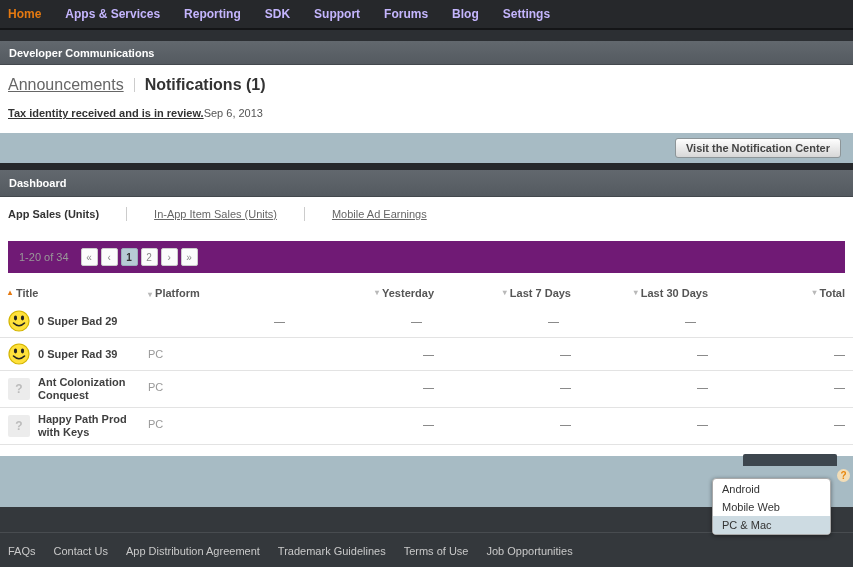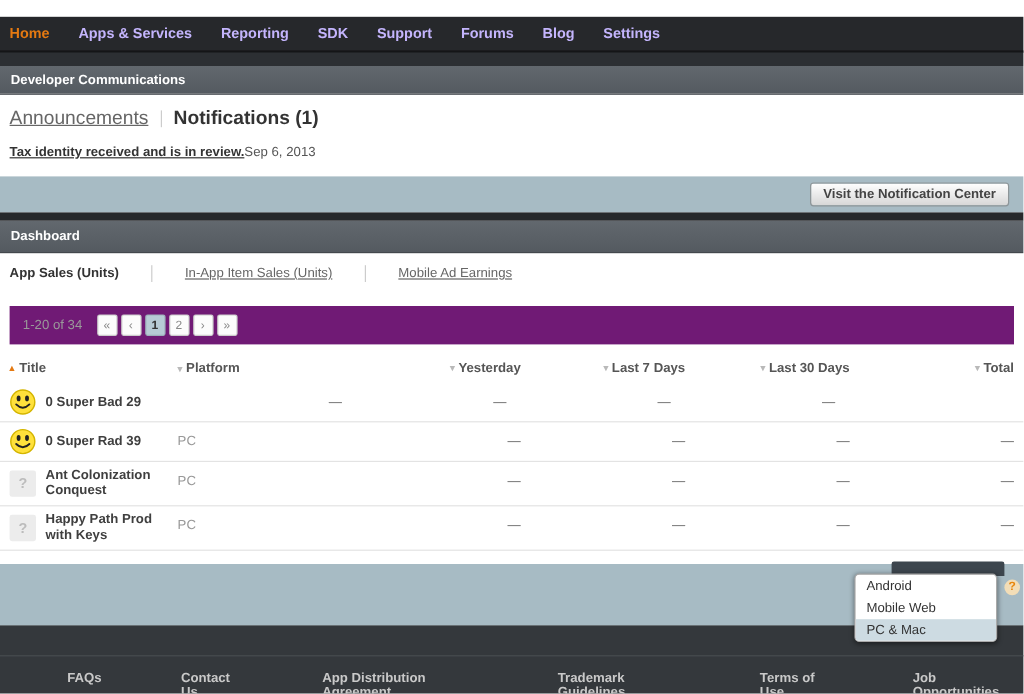--- a/index.html
+++ b/index.html
@@ -7,21 +7,21 @@
   body {
     font-family:"Liberation Sans", sans-serif;
     background:#ffffff; color:#333; overflow:hidden;
     -webkit-font-smoothing:antialiased;
   }
   a { cursor:pointer; }
 
   
   .topnav {
     height:30px; background:#26282b; display:flex; align-items:center;
-    padding:0 8px; gap:24px; border-bottom:2px solid #141517;margin-top:14px;
+    padding:0 8px; gap:24px; border-bottom:2px solid #141517;
   }
   .topnav .nav-item {
     color:#c4b5fd; font-size:12px; font-weight:bold; text-decoration:none; line-height:30px;
   }
   .topnav .nav-item.active { color:#e47911; }
   .substrip { height:11px; background:#2c2f33; }
 
   
   .section-title {
     height:24px; background:linear-gradient(#62686e,#545a60);
@@ -89,37 +89,37 @@
     align-items:center; justify-content:center;
   }
 
   
   .bottom-bluebar { height:51px; background:#a7bbc4; position:relative; }
   .select-collapsed {
     position:absolute; top:-2px; right:16px; width:94px; height:12px;
     background:#3d464e; border-radius:2px 2px 0 0;
   }
   .dropdown {
-    position:absolute; top:8px; right:22px; width:119px; background:#fff;
+    position:absolute; top:22px; right:22px; width:119px; background:#fff;
     border:1px solid #a9a9a9; border-radius:4px;
     box-shadow:0 1px 4px rgba(0,0,0,.45); z-index:5; overflow:hidden; padding-top:1px;
   }
   .dd-item { font-size:11px; color:#333; padding:3px 9px; height:18px; line-height:13px; cursor:pointer; }
   .dd-item.selected { background:#cddbe2; }
   .help-icon {
     position:absolute; top:13px; right:3px; width:13px; height:13px; border-radius:50%;
     background:#f2ddb7; color:#e8860c; font-size:10px; font-weight:bold;
     display:flex; align-items:center; justify-content:center; cursor:pointer;
   }
 
   
   .footer { height:60px; background:#34383c; }
   .footer-divider { height:26px; border-bottom:1px solid #484c50; }
   .footer-links { display:flex; gap:18px; padding:12px 8px 0; }
-  .footer-link { color:#c9c9c9; font-size:11px; font-weight:bold; text-decoration:none;margin-left:48px; }
+  .footer-link { color:#c9c9c9; font-size:11px; font-weight:normal; text-decoration:none; }
 </style>
 </head>
 <body>
 
 <div class="topnav">
   <a class="nav-item active">Home</a>
   <a class="nav-item">Apps &amp; Services</a>
   <a class="nav-item">Reporting</a>
   <a class="nav-item">SDK</a>
   <a class="nav-item">Support</a>

